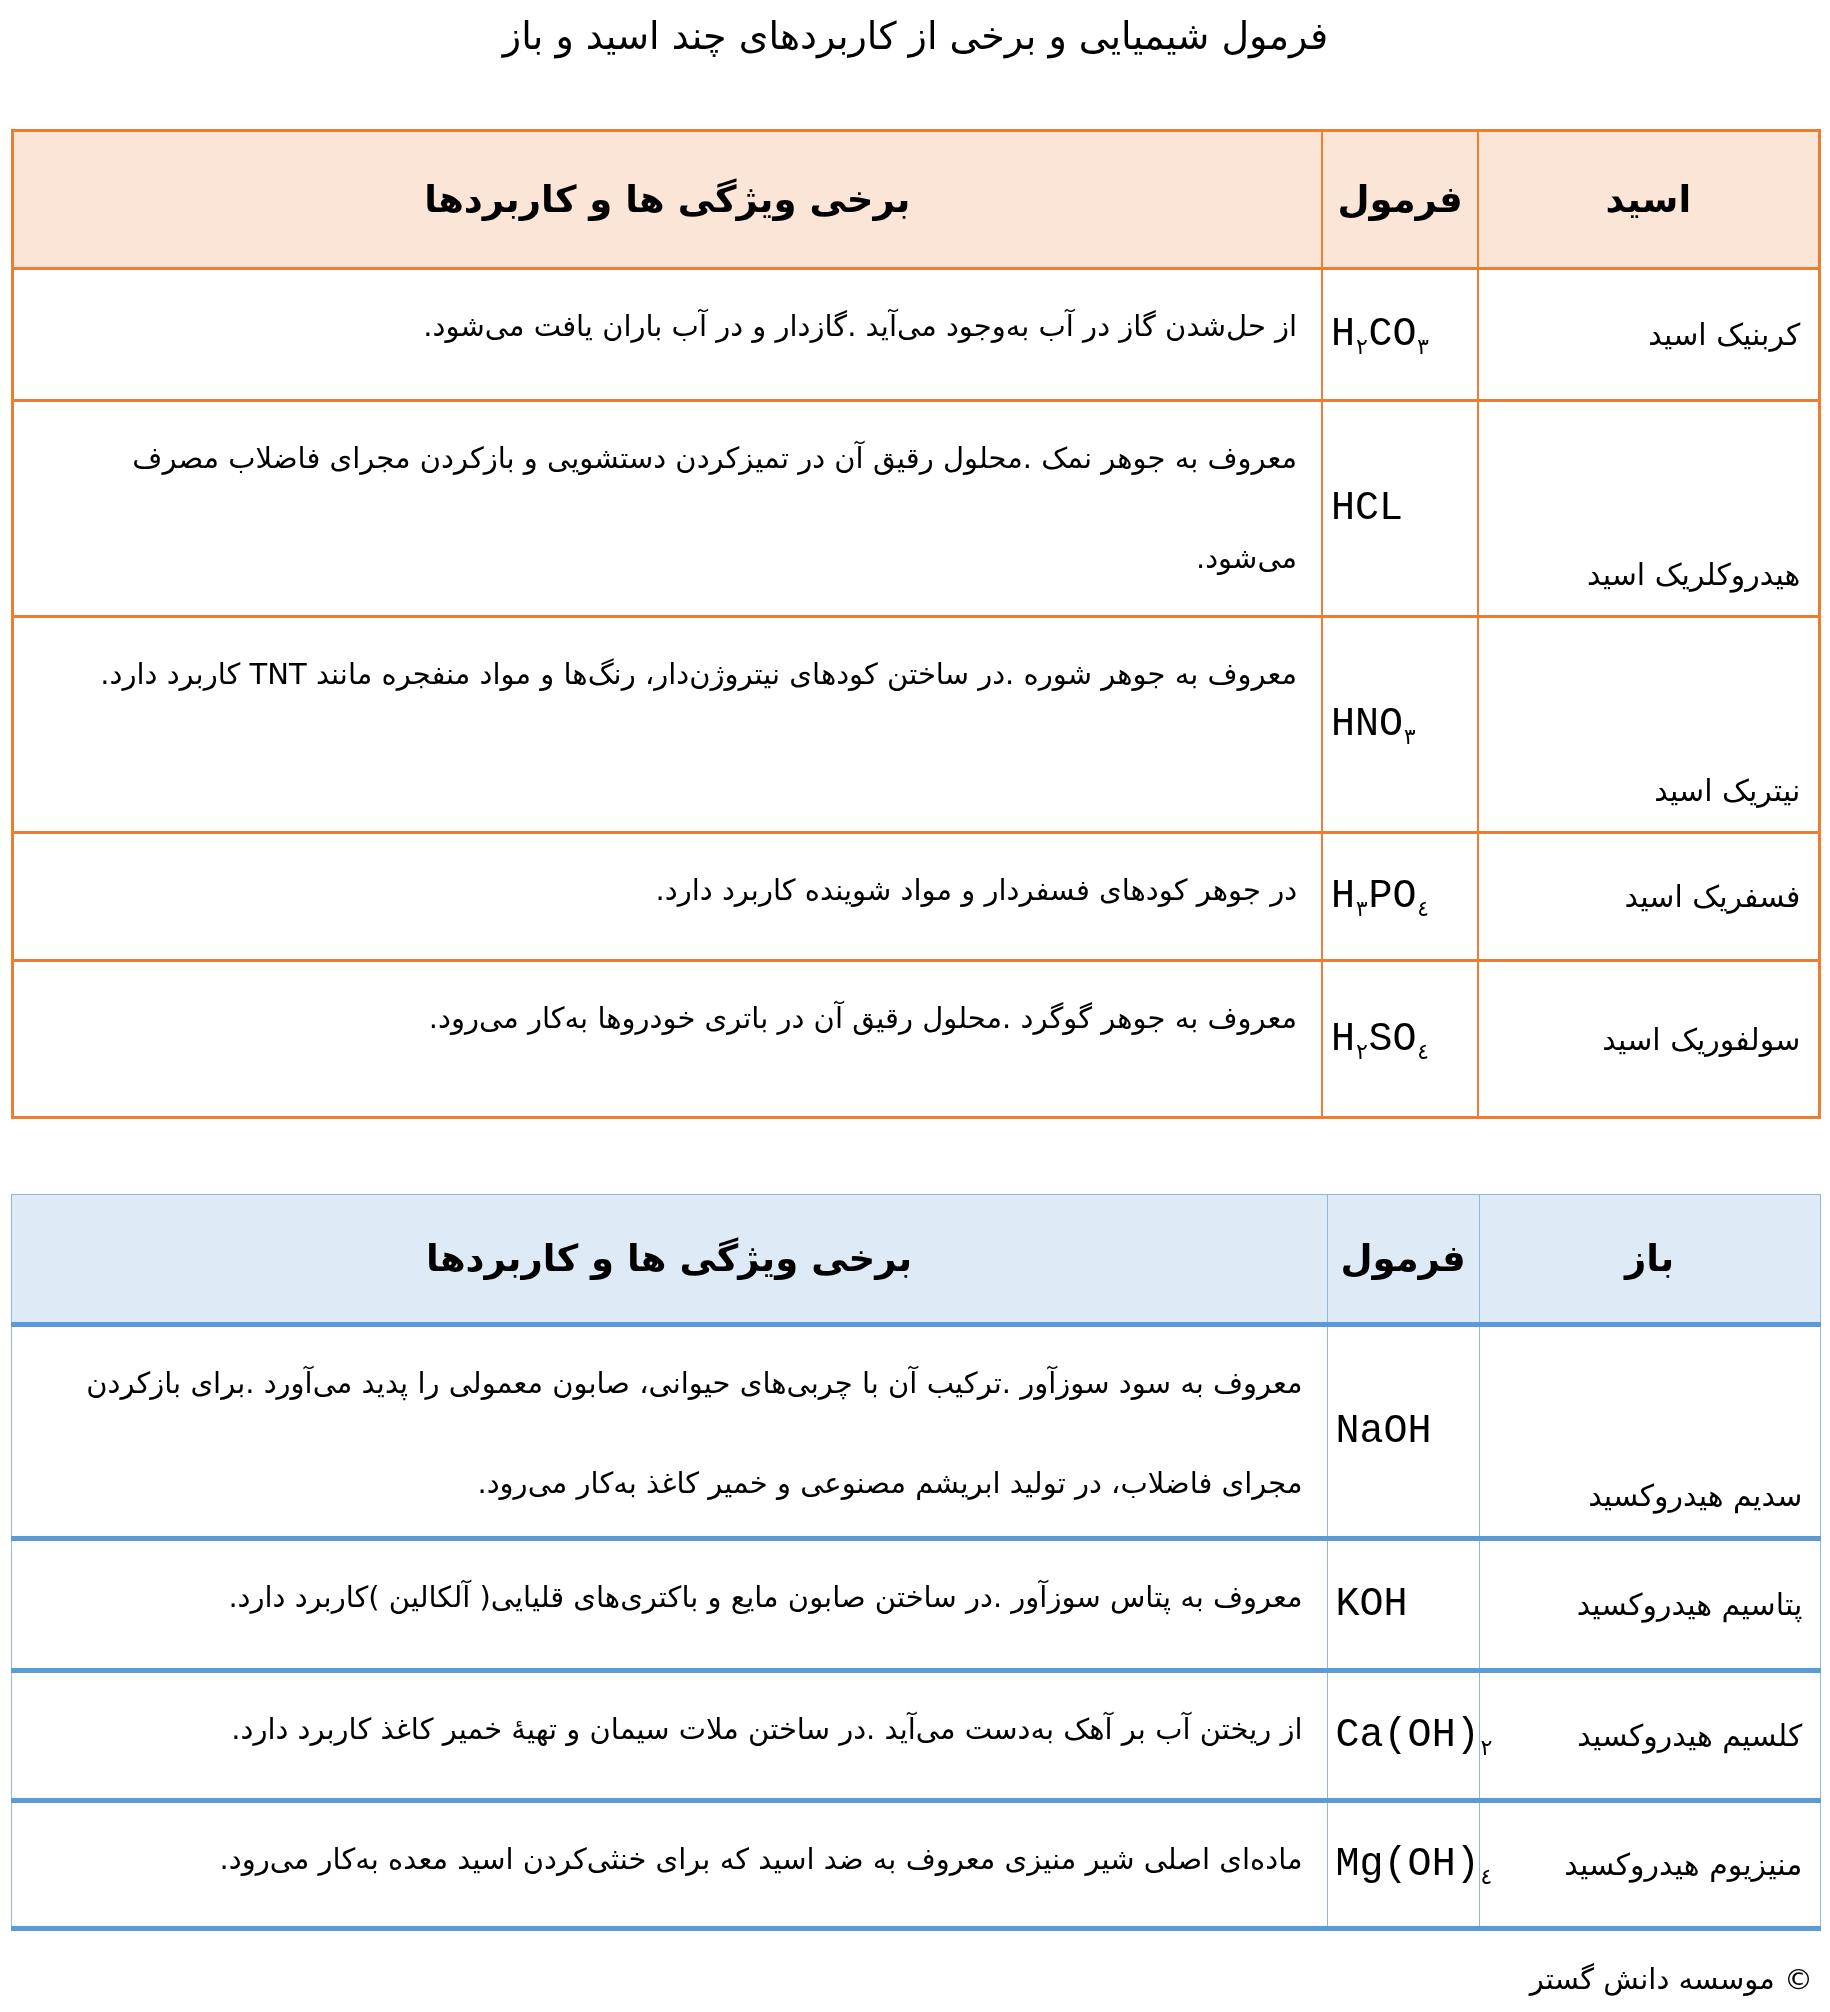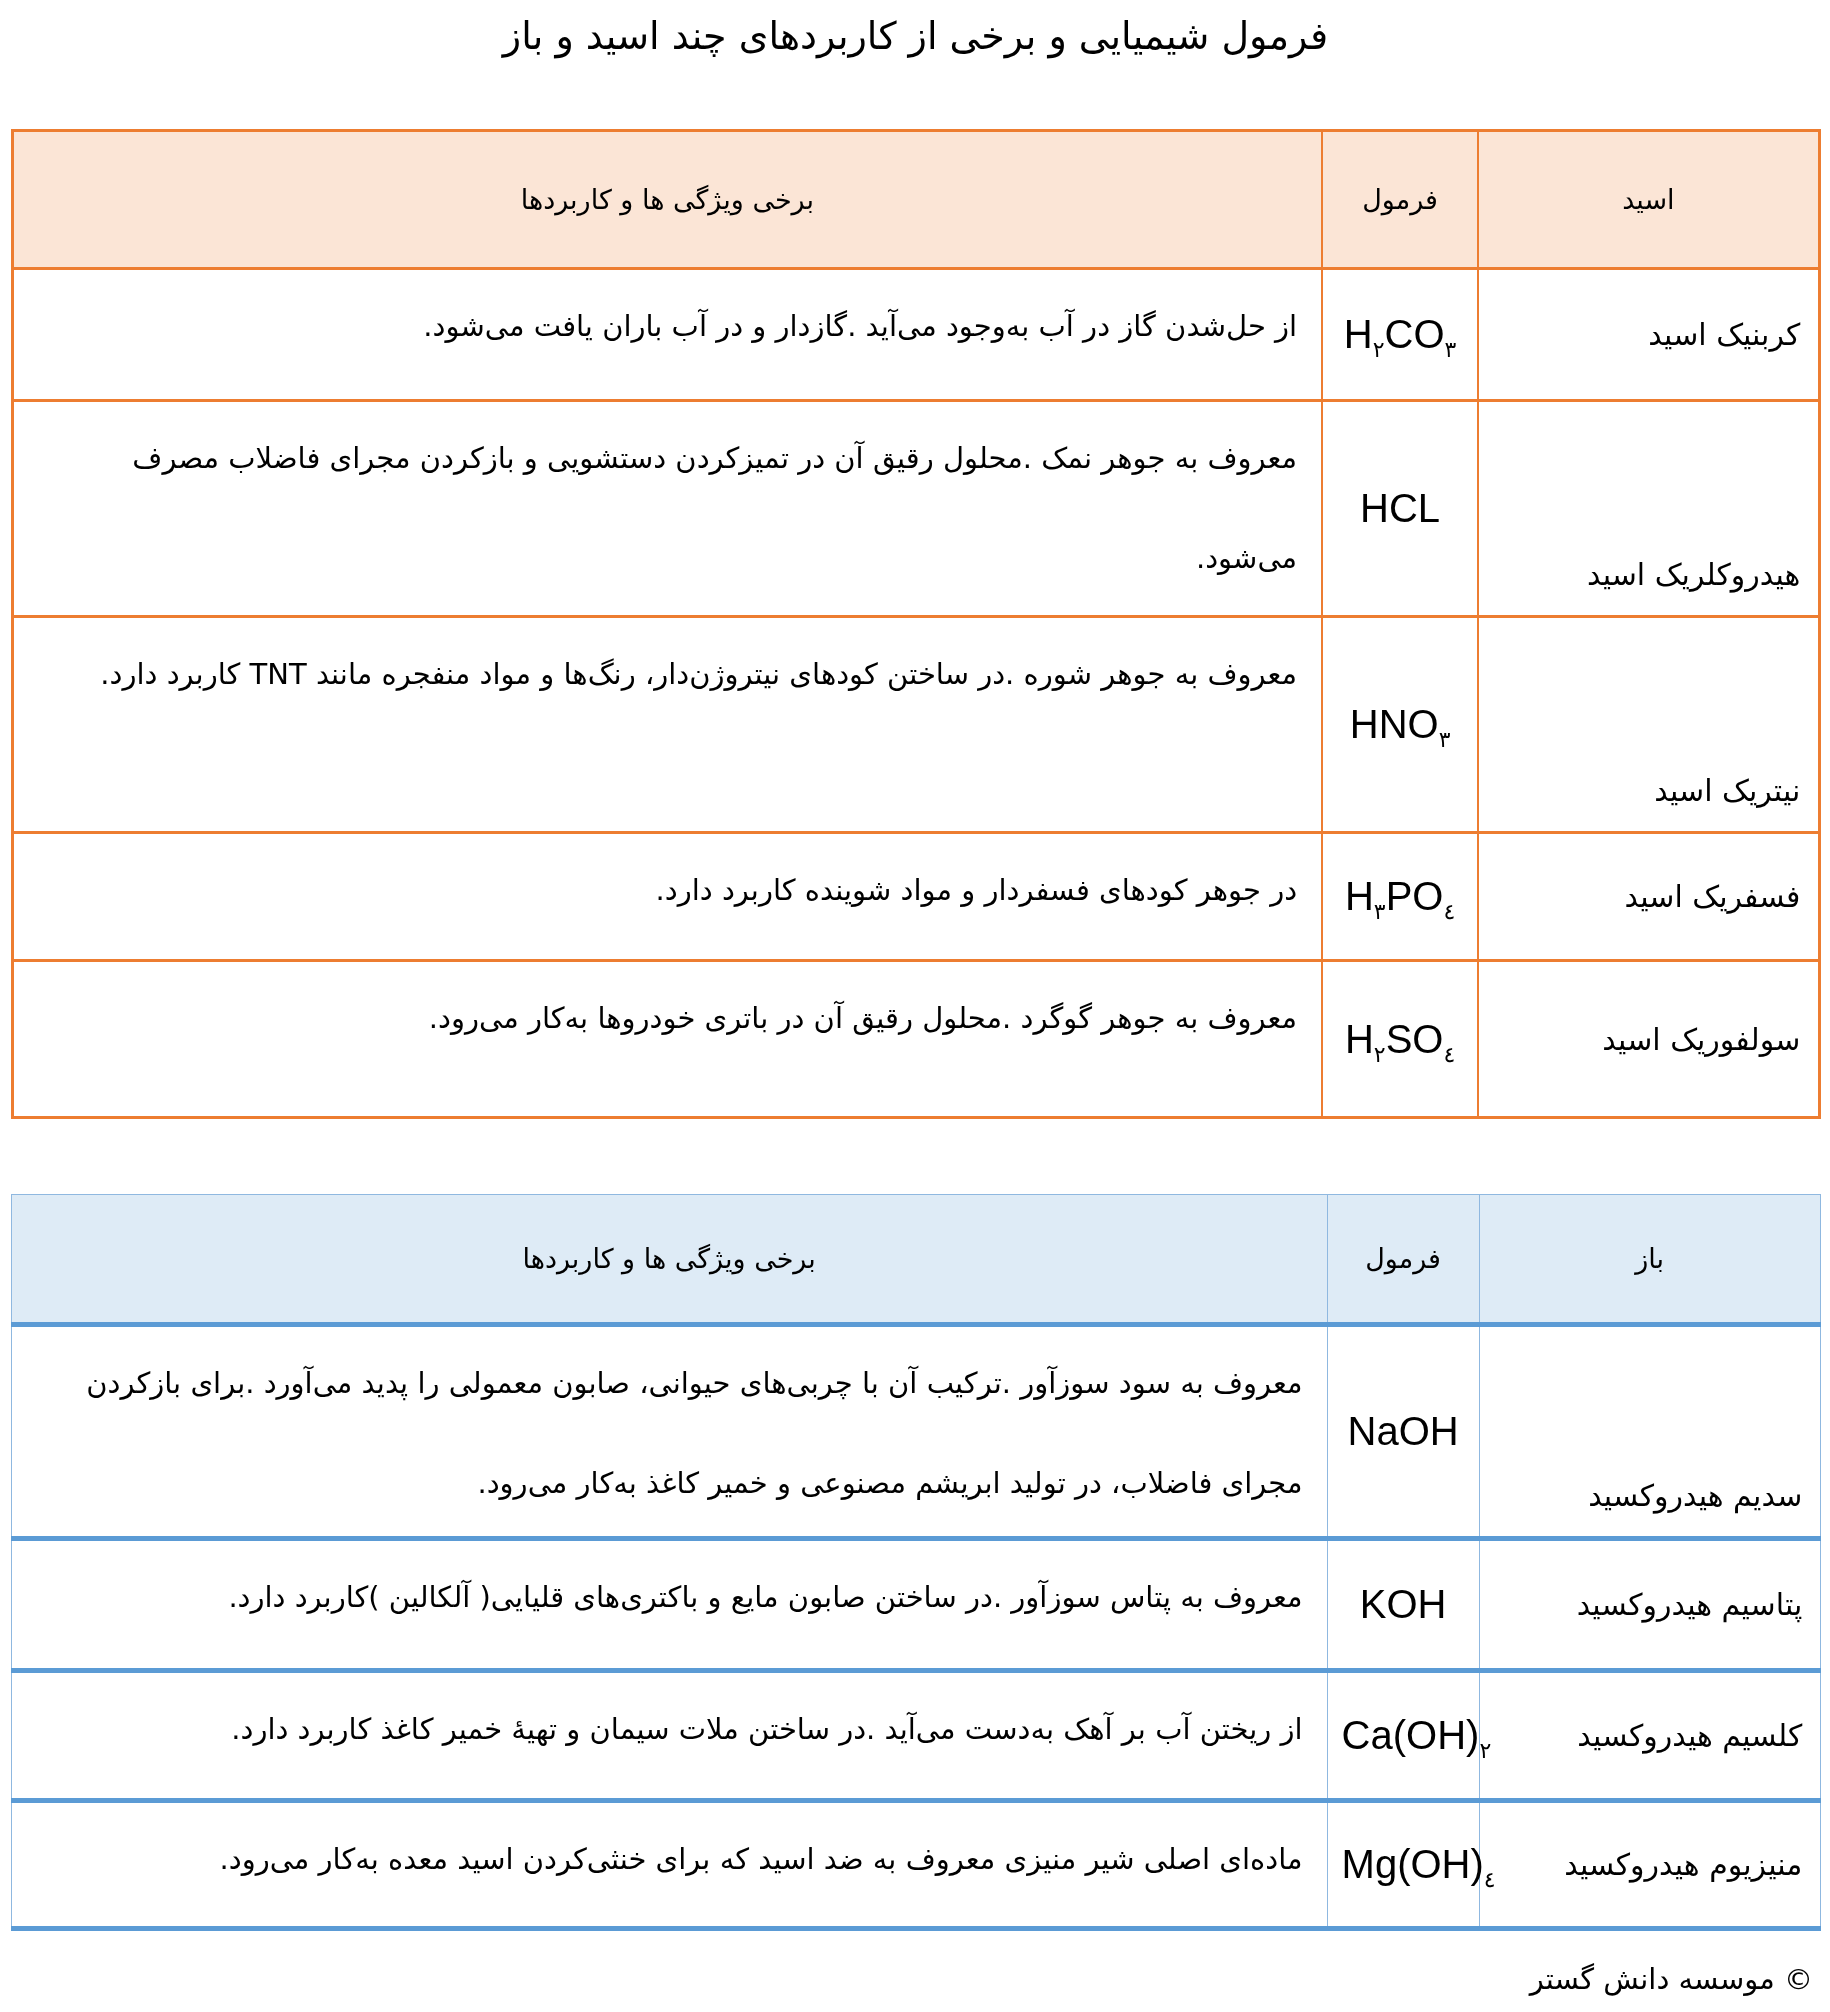--- a/index.html
+++ b/index.html
@@ -21,32 +21,32 @@
     border:2.6px solid #ED7D31;border-top-width:3.5px;border-bottom-width:3.5px;
   }
   .t1 th{background:#FBE5D6;}
   .t2{margin-top:75px;border:1.7px solid #5B9BD5;border-bottom:5.2px solid #5B9BD5;}
   .t2 th,.t2 td{
     border-left:1.7px solid #8FB8E0;border-right:1.7px solid #8FB8E0;
     border-top:5.2px solid #5B9BD5;border-bottom:5.2px solid #5B9BD5;
   }
   .t2 th{background:#DEEBF6;border-top:1.7px solid #8FB8E0;}
   th{
-    font-size:27px;font-weight:normal;text-align:center;vertical-align:middle;
+    font-size:37px;font-weight:bold;text-align:center;vertical-align:middle;
     padding:0 8.6px;
   }
   td.desc{
     vertical-align:top;text-align:right;
     padding:5.2px 24px 0 24px;
     font-size:29px;line-height:100px;margin-left:43px;
   }
   td.formula{
-    text-align:center;vertical-align:middle;direction:ltr;
-    font-family:Liberation Sans, sans-serif;
-    font-size:40px;padding:0 14px;
+    text-align:left;vertical-align:middle;direction:ltr;
+    font-family:Liberation Mono, monospace;
+    font-size:40px;padding:0 8px;
   }
   td.formula sub{font-size:0.55em;line-height:0;}
   td.namecell{
     text-align:right;vertical-align:middle;
     padding:0 17.3px;font-size:30px;line-height:1.45;margin-left:40px;
   }
   tr.vb td.namecell{vertical-align:bottom;padding-bottom:19px;padding-left:24px;}
   .footer{
     margin:31px 18px 0 0;font-size:29px;text-align:right;
   }

